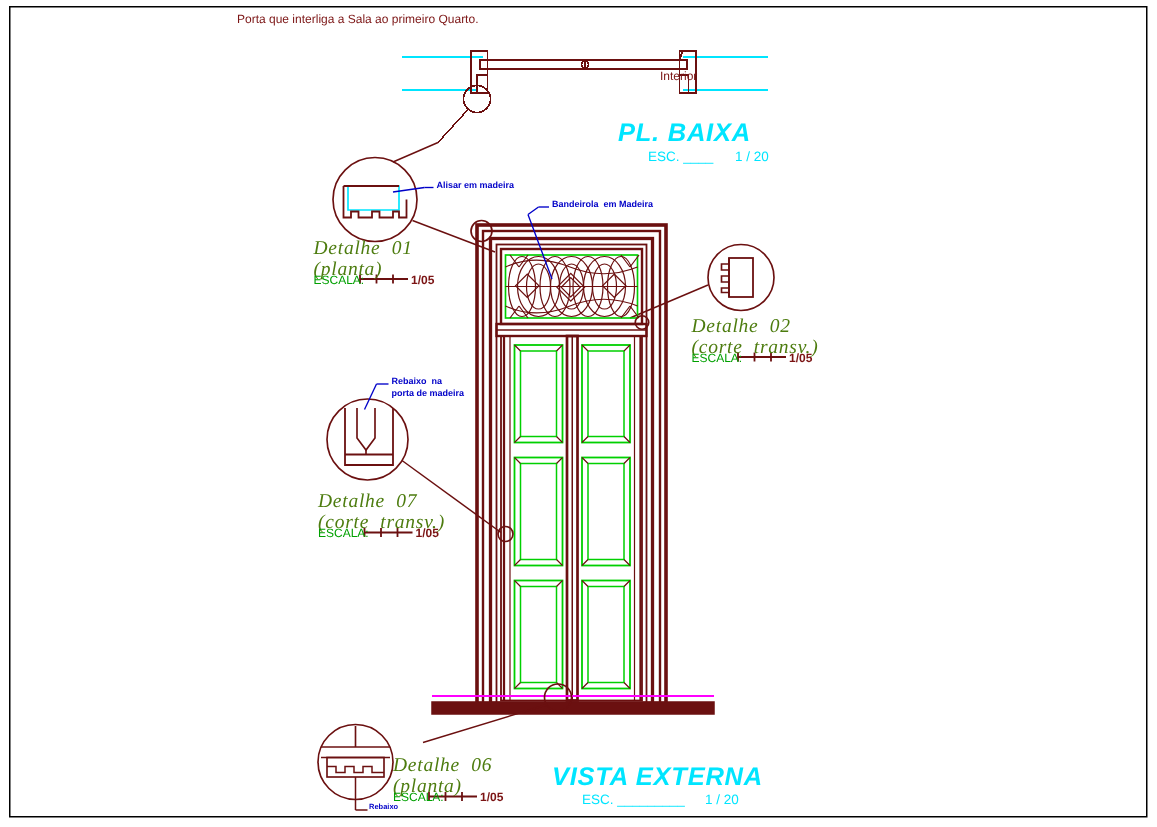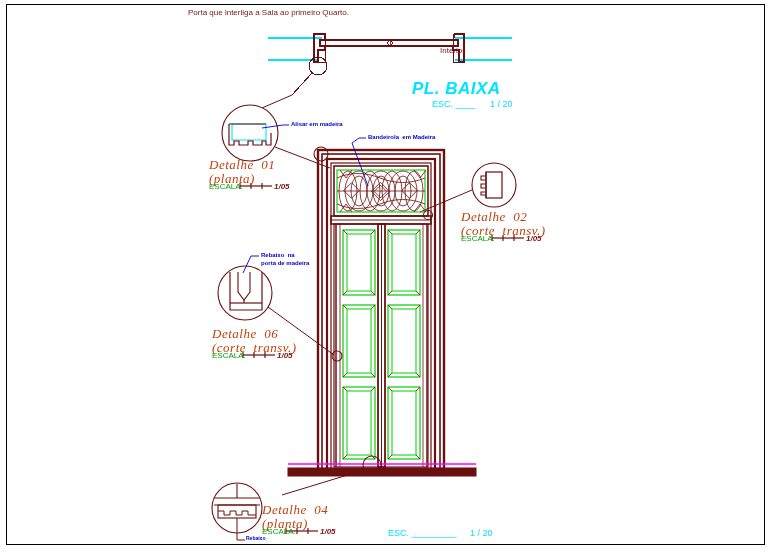--- a/index.html
+++ b/index.html
@@ -64,38 +64,37 @@
     font-family: "Liberation Sans", sans-serif;
     font-style: italic;
   }
   .t-esc {
     color: #00e5ff;
     font-size: 9px;
     font-family: "Liberation Sans", sans-serif;
     padding-left: 20px;
   }
   .t-det {
-    color: #c2410c;
+    color: #4d7c0f;
     font-size: 13px;
     font-style: italic;
     font-family: "Liberation Serif", serif;
     letter-spacing: 0.5px;
   }
   .t-escala {
     color: #00a000;
     font-size: 8px;
     font-weight: normal;
     font-family: "Liberation Sans", sans-serif;
   }
   .t-escala-num {
     color: #7b1414;
     font-size: 8px;
     font-weight: bold;
     font-family: "Liberation Sans", sans-serif;
-    font-style: italic;
   }
 </style>
 </head>
 <body>
 
 <div id="sheet">
 
   <div id="border"></div>
 
   <svg class="draw" viewBox="0 0 771 551">
@@ -286,21 +285,21 @@
       <line x1="237" y1="540" x2="245" y2="540" stroke="#6b1010" stroke-width="1"></line>
 
       <line x1="286" y1="531" x2="318" y2="531" stroke="#6b1010" stroke-width="1.2"></line>
       <line x1="286" y1="528" x2="286" y2="534" stroke="#6b1010" stroke-width="1.2"></line>
       <line x1="297" y1="528" x2="297" y2="534" stroke="#6b1010" stroke-width="1.2"></line>
       <line x1="308" y1="528" x2="308" y2="534" stroke="#6b1010" stroke-width="1.2"></line>
     </g>
 
   </svg>
 
-  <div class="txt t-note" style="left:188px; top:9px;">Porta que interliga a Sala ao primeiro Quarto.</div>
+  <div class="txt t-note" style="left:158px; top:9px;">Porta que interliga a Sala ao primeiro Quarto.</div>
 
   <div class="txt t-note" style="left:440px; top:27px;margin-top:20px;">Interior</div>
 
   <div class="txt t-title-cyan" style="left:412px; top:80px;">PL. BAIXA</div>
   <div class="txt t-esc" style="left:412px; top:100px;">ESC. ____</div>
   <div class="txt t-esc" style="left:470px; top:100px;">1 / 20</div>
 
   <div class="txt t-blue" style="left:291px; top:121px;">Alisar em madeira</div>
 
   <div class="txt t-blue" style="left:368px; top:134px;">Bandeirola  em Madeira</div>
@@ -313,26 +312,27 @@
   <div class="txt t-det" style="left:209px; top:158px;">Detalhe  01</div>
   <div class="txt t-det" style="left:209px; top:172px;">(planta)</div>
   <div class="txt t-escala" style="left:209px; top:183px;">ESCALA:</div>
   <div class="txt t-escala-num" style="left:274px; top:183px;">1/05</div>
 
   <div class="txt t-det" style="left:461px; top:210px;">Detalhe  02</div>
   <div class="txt t-det" style="left:461px; top:224px;">(corte  transv.)</div>
   <div class="txt t-escala" style="left:461px; top:235px;">ESCALA:</div>
   <div class="txt t-escala-num" style="left:526px; top:235px;">1/05</div>
 
-  <div class="txt t-det" style="left:212px; top:327px;">Detalhe  06</div>
+  <div class="txt t-det" style="left:212px; top:327px;">Detalhe  07</div>
   <div class="txt t-det" style="left:212px; top:341px;">(corte  transv.)</div>
   <div class="txt t-escala" style="left:212px; top:352px;">ESCALA:</div>
   <div class="txt t-escala-num" style="left:277px; top:352px;">1/05</div>
 
-  <div class="txt t-det" style="left:262px; top:503px;">Detalhe  04</div>
+  <div class="txt t-det" style="left:262px; top:503px;">Detalhe  06</div>
   <div class="txt t-det" style="left:262px; top:517px;">(planta)</div>
   <div class="txt t-escala" style="left:262px; top:528px;">ESCALA:</div>
   <div class="txt t-escala-num" style="left:320px; top:528px;">1/05</div>
 
+  <div class="txt t-title-cyan" style="left:368px; top:509px;">VISTA EXTERNA</div>
   <div class="txt t-esc" style="left:368px; top:529px;">ESC. _________</div>
   <div class="txt t-esc" style="left:450px; top:529px;">1 / 20</div>
 
 </div>
 
 </body></html>

